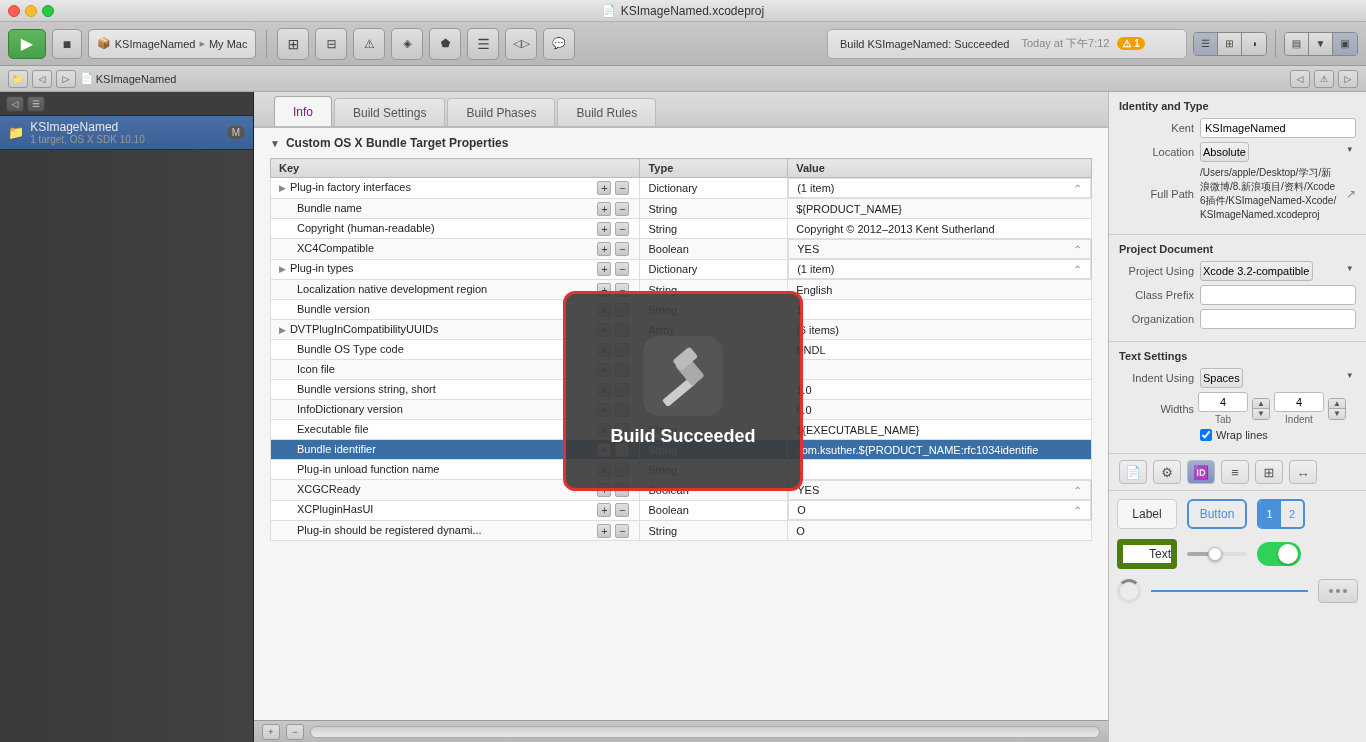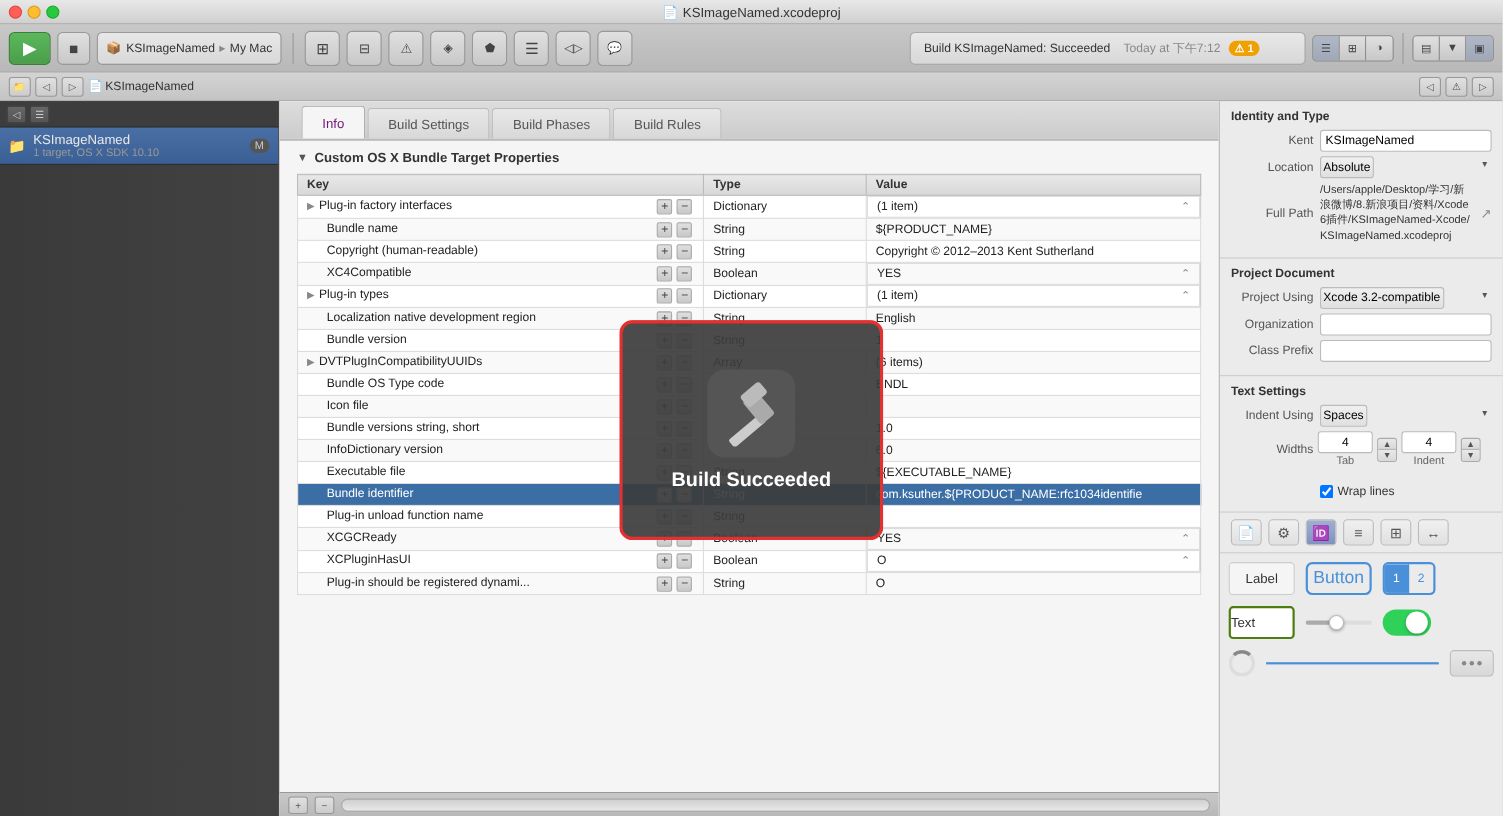--- a/index.html
+++ b/index.html
@@ -403,21 +403,21 @@
     .full-path-text {
       font-size: 10px;
       color: #333;
       line-height: 1.4;
       word-break: break-all;
     }
     .right-widths-row {
       display: flex;
       align-items: center;
       gap: 4px;
-      margin-bottom: 16px;
+      margin-bottom: 4px;
     }
     .width-input-wrapper {
       display: flex;
       flex-direction: column;
       align-items: center;
       gap: 2px;
     }
     .width-input {
       width: 50px;
       height: 20px;
@@ -491,44 +491,44 @@
       display: flex; align-items: center; justify-content: center;
       font-size: 12px;
       color: #333;
     }
     .preview-button-box {
       width: 60px; height: 30px;
       border: 2px solid #4a90d9;
       background: transparent;
       border-radius: 6px;
       display: flex; align-items: center; justify-content: center;
-      font-size: 16px;
+      font-size: 12px;
       color: #4a90d9;
     }
     .preview-segmented {
       display: flex;
       border: 2px solid #4a90d9;
       border-radius: 5px;
       overflow: hidden;
     }
     .seg-part {
       width: 22px; height: 26px;
       display: flex; align-items: center; justify-content: center;
       font-size: 11px;
       color: #4a90d9;
       border-right: 1px solid #4a90d9;
     }
     .seg-part:last-child { border-right: none; }
     .seg-part.active { background: #4a90d9; color: white; }
     .preview-text-box {
       width: 60px; height: 30px;
-      border: 2px solid #4d7c0f;
+      border: 6px solid #4d7c0f;
       background: white;
       border-radius: 4px;
-      display: flex; align-items: center; justify-content: flex-start;
+      display: flex; align-items: center; justify-content: flex-end;
       font-size: 12px;
       color: #333;
     }
     .preview-slider {
       display: flex; align-items: center;
       width: 60px;
     }
     .slider-track {
       flex: 1; height: 4px;
       background: linear-gradient(to right, #aaa 40%, #ddd 40%);
@@ -891,25 +891,25 @@
       <div class="right-section-title">Project Document</div>
       <div class="right-row">
         <span class="right-label">Project Using</span>
         <div class="right-select-wrapper">
           <select class="right-select">
             <option>Xcode 3.2-compatible</option>
           </select>
         </div>
       </div>
       <div class="right-row">
+        <span class="right-label">Class Prefix</span>
+        <input class="right-input" value="" style="">
+      </div>
+      <div class="right-row">
         <span class="right-label">Organization</span>
-        <input class="right-input" value="" style="">
-      </div>
-      <div class="right-row">
-        <span class="right-label">Class Prefix</span>
         <input class="right-input" value="" style="">
       </div>
     </div>
 
     <div class="right-section">
       <div class="right-section-title">Text Settings</div>
       <div class="right-row">
         <span class="right-label">Indent Using</span>
         <div class="right-select-wrapper">
           <select class="right-select">

